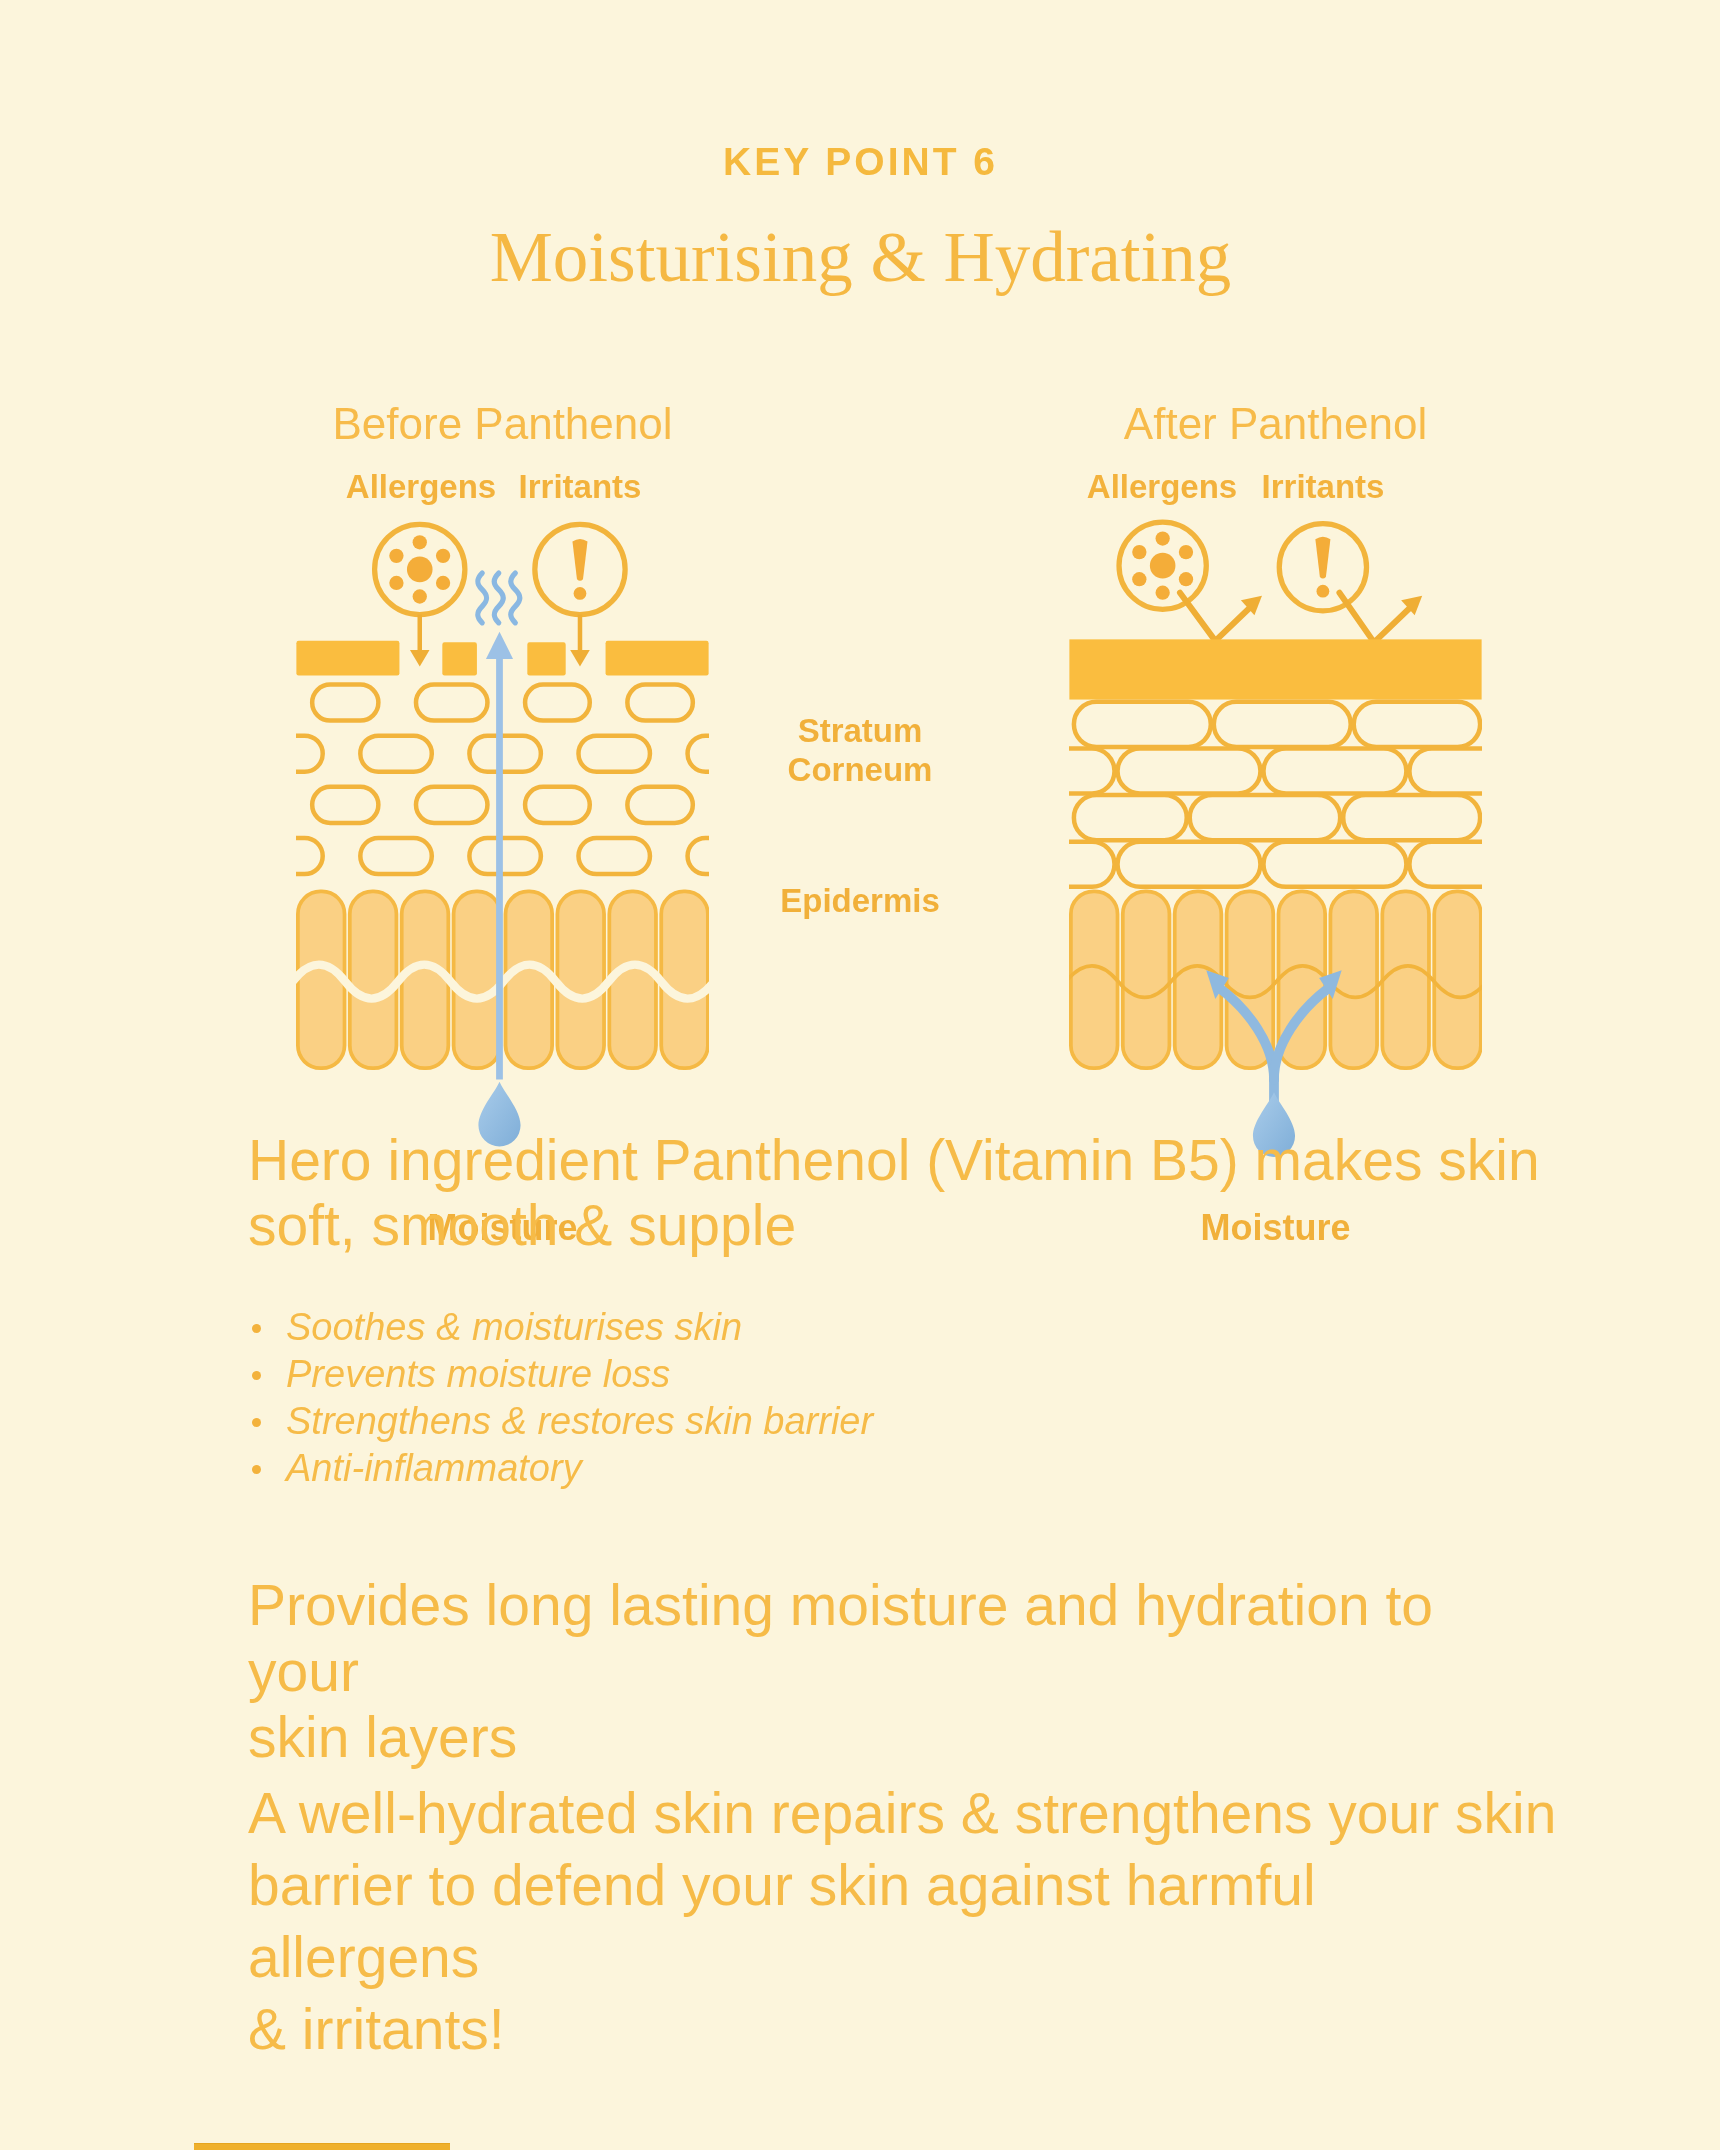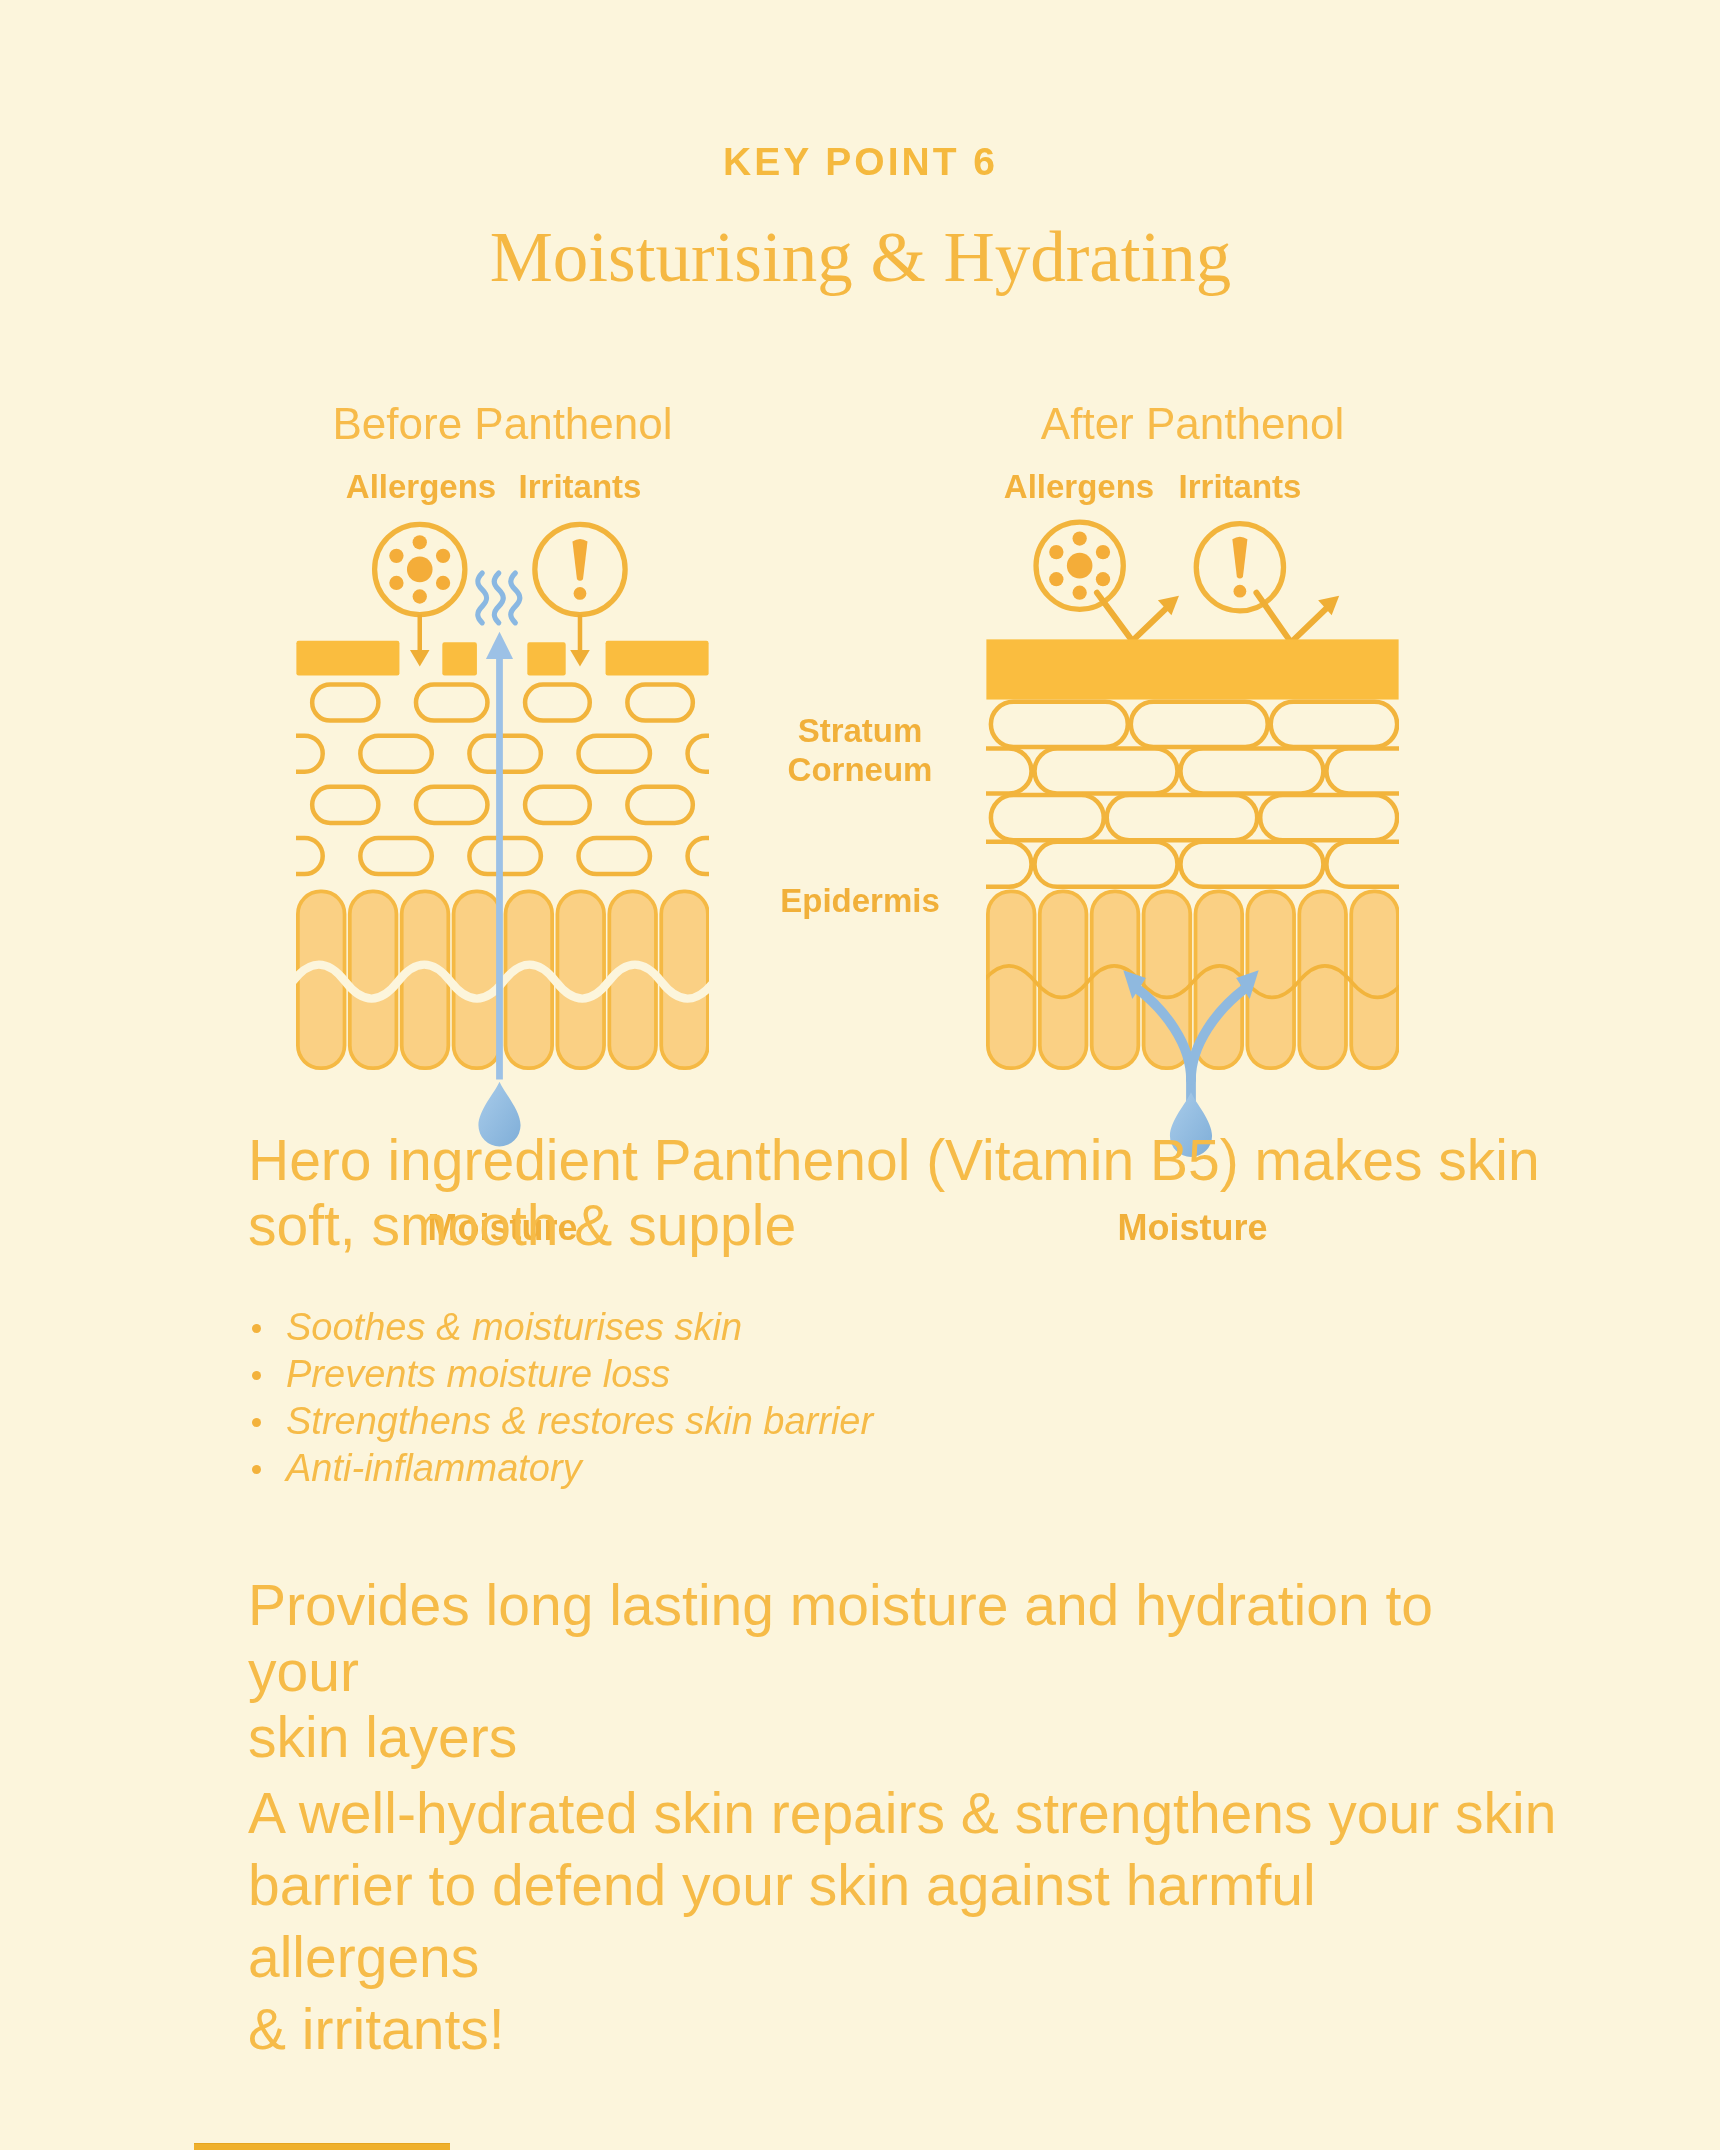--- a/index.html
+++ b/index.html
@@ -20,21 +20,21 @@
   .main-title{
     position:absolute;top:217px;left:0;width:100%;
     text-align:center;
     font-family:"Liberation Serif", serif;
     font-size:71px;font-weight:500;
     color:#F5B843;
   }
   
   .panel{position:absolute;top:399px;width:413px;height:843px;}
   .panel.before{left:296px;}
-  .panel.after{left:986px;text-align:center;}
+  .panel.after{left:1069px;text-align:center;}
   .panel-title{
     position:absolute;top:0;left:50%;transform:translateX(-50%);
     white-space:nowrap;
     font-size:44px;font-weight:400;color:#F7BB4A;
   }
   .mini-label{
     position:absolute;top:69px;transform:translateX(-50%);
     white-space:nowrap;
     font-size:33px;font-weight:700;color:#F3B23C;
   }

